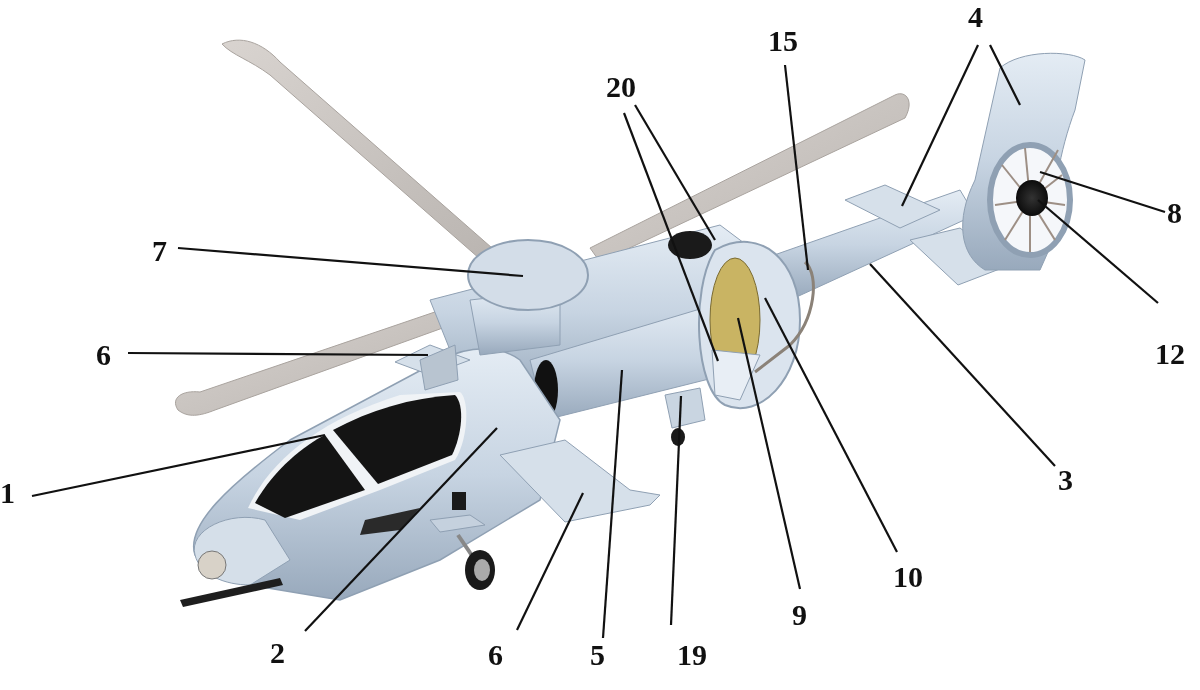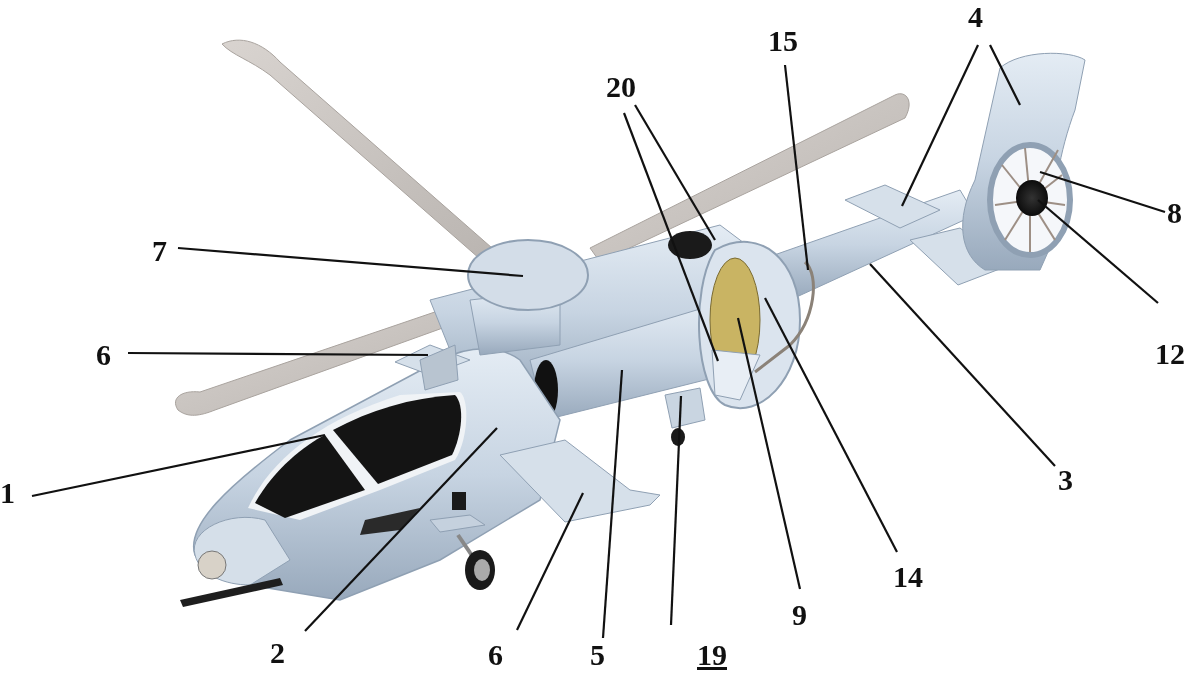--- a/index.html
+++ b/index.html
@@ -130,19 +130,19 @@
     <span class="lbl" style="left:0px;top:478px;">1</span>
     <span class="lbl" style="left:270px;top:638px;">2</span>
     <span class="lbl" style="left:1058px;top:465px;">3</span>
     <span class="lbl" style="left:968px;top:2px;">4</span>
     <span class="lbl" style="left:590px;top:640px;">5</span>
     <span class="lbl" style="left:96px;top:340px;">6</span>
     <span class="lbl" style="left:488px;top:640px;">6</span>
     <span class="lbl" style="left:152px;top:236px;">7</span>
     <span class="lbl" style="left:1167px;top:198px;">8</span>
     <span class="lbl" style="left:792px;top:600px;">9</span>
-    <span class="lbl" style="left:893px;top:562px;">14</span>
+    <span class="lbl" style="left:893px;top:562px;">10</span>
     <span class="lbl" style="left:1155px;top:312px;margin-top:27px;">12</span>
     <span class="lbl" style="left:768px;top:26px;">15</span>
     <span class="lbl" style="left:606px;top:72px;">20</span>
-    <span class="lbl" style="left:697px;top:640px;text-decoration:underline;">19</span>
+    <span class="lbl" style="left:677px;top:640px;">19</span>
   </div>
 </div>
 
 </body></html>

